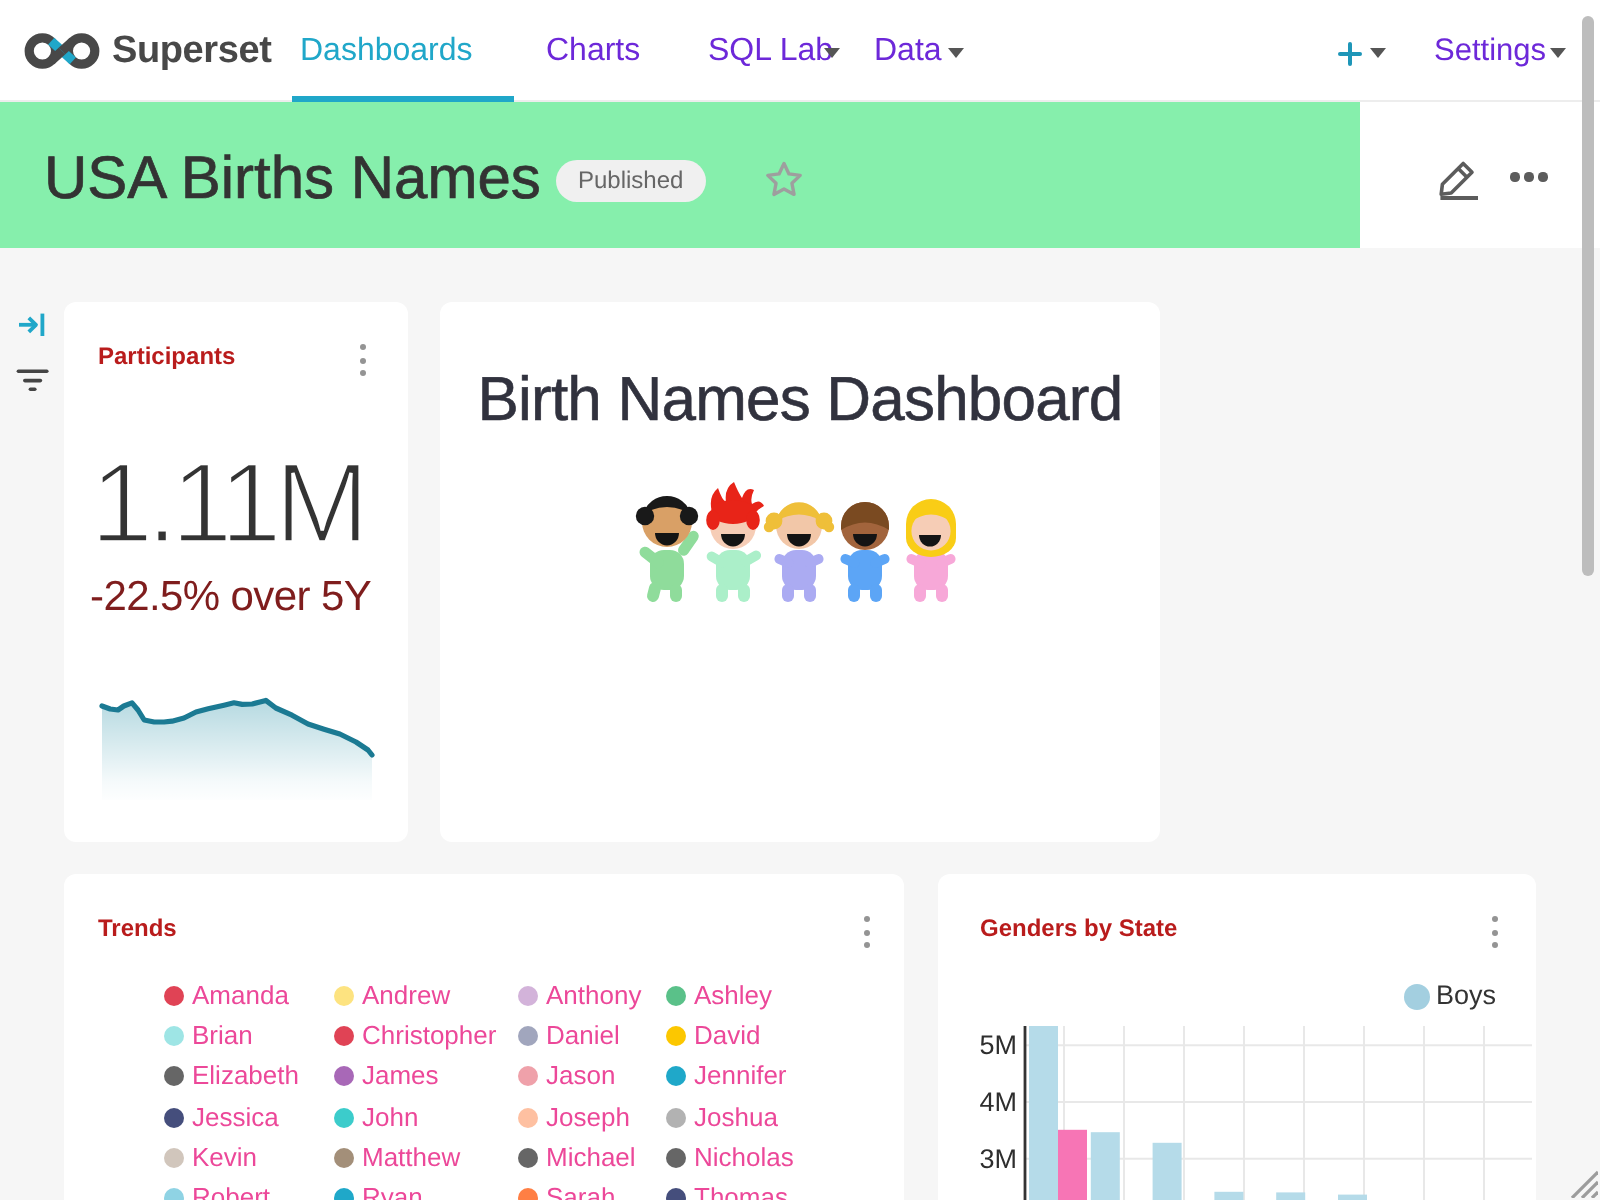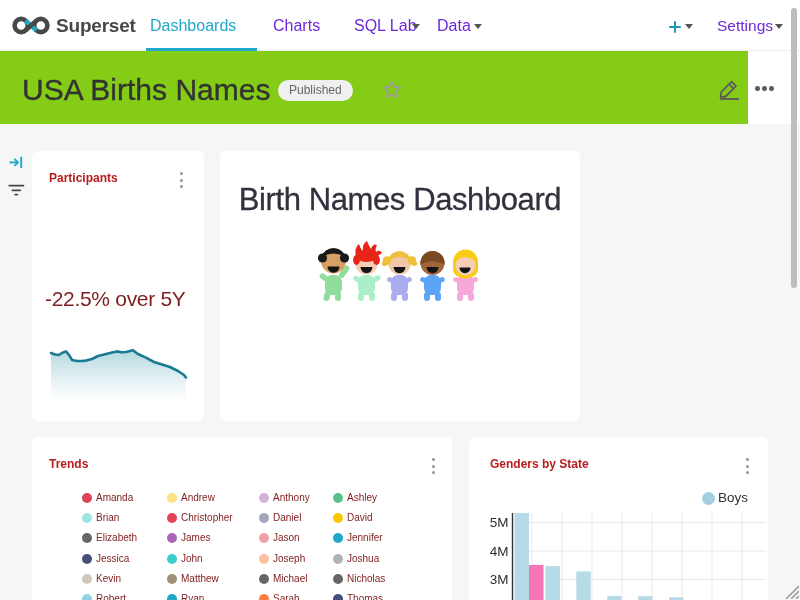--- a/index.html
+++ b/index.html
@@ -14,21 +14,21 @@
   .brand-text { left:56px; top:15px; font-size:19px; font-weight:bold; color:#484848; letter-spacing:-0.2px; }
   .nav-item { top:17px; font-size:16px; color:#6d28d9; }
   .nav-item.active { color:#20A7C9; }
   #nav-underline { left:146px; top:48px; width:111px; height:3px; background:#20A7C9; }
   .caret { width:0; height:0; border-left:4px solid transparent; border-right:4px solid transparent;
     border-top:5px solid #555; }
   .plus-h { background:#1E96B8; border-radius:1px; }
   .plus-v { background:#1E96B8; border-radius:1px; }
 
   
-  #page-header { left:0; top:51px; width:748px; height:73px; background:#84cc16;text-decoration:underline; }
+  #page-header { left:0; top:51px; width:680px; height:73px; background:#86efac;text-decoration:underline; }
   #dash-title { left:22px; top:23px; font-size:30px; line-height:32px; color:#333;
     -webkit-text-stroke:0.35px #333; }
   #published-badge { left:278px; top:29px; height:21px; line-height:21px; border-radius:11px;
     background:#F0F0F0; color:#666; font-size:12px; padding:0 11px; }
   .hdr-dot { width:4.6px; height:4.6px; border-radius:50%; background:#5C5C5C; top:35px; }
 
   
   #dashboard { left:0; top:124px; width:800px; height:476px; background:#F6F6F6; }
   .card { position:absolute; background:#fff; border-radius:6px; }
   .card-title { position:absolute; left:17px; top:20px; font-size:12px; font-weight:bold; color:#b91c1c; }
@@ -38,21 +38,21 @@
 
   #big-number { position:absolute; left:13px; top:73px; font-size:57px; letter-spacing:-3.6px;
     line-height:57px; color:#333; -webkit-text-stroke:1.7px #fff; }
   #big-number-sub { position:absolute; left:13px; top:136px; font-size:21px; color:#7f1d1d; letter-spacing:-0.3px; }
 
   #markdown-heading { position:absolute; left:0; top:34px; width:100%; text-align:center;
     font-size:31px; line-height:30px; letter-spacing:-0.4px; color:#31323E; -webkit-text-stroke:0.3px #31323E; }
 
   .legend-item { position:absolute; height:20px; }
   .legend-item .dot { position:absolute; left:0; top:5px; width:10px; height:10px; border-radius:50%; }
-  .legend-item .name { position:absolute; left:14px; top:0; font-size:10px; line-height:20px; color:#7f1d1d; }
+  .legend-item .name { position:absolute; left:14px; top:0; font-size:13px; line-height:20px; color:#ec4899; }
 
   #gbs-legend-dot { position:absolute; left:233px; top:55px; width:13px; height:13px; border-radius:50%; }
   #gbs-legend-label { position:absolute; left:249px; top:53px; font-size:13.5px; color:#333; }
 
   
   #scrollbar-thumb { left:791px; top:8px; width:6px; height:280px; border-radius:3px; background:#BDBDBD; z-index:9; }
 
   svg { display:block; }
 </style>
 </head>
@@ -131,20 +131,21 @@
       </g>
     </svg>
 
     <div class="card" style="left:32px; top:27px; width:172px; height:270px;">
       <div class="card-title">Participants</div>
       <div class="kebab" style="left:142px;">
           <i></i>
           <i></i>
           <i></i>
         </div>
+      <div id="big-number">1.11M</div>
       <div id="big-number-sub">-22.5% over 5Y</div>
       <svg id="sparkline-fill" class="abs" style="left:0; top:180px;" width="172" height="90" viewBox="0 0 172 90">
           <path d="M19.0 22.0 L23.1 23.5 L27.0 24.0 L29.9 22.0 L34.0 20.4 L37.0 24.0 L40.1 29.0 L45.1 30.0 L50.0 30.0 L54.0 29.6 L60.0 28.0 L66.0 25.0 L72.1 23.4 L80.0 21.6 L85.0 20.4 L89.1 21.2 L94.1 21.0 L98.0 20.0 L100.9 19.2 L105.9 23.0 L114.0 26.6 L122.0 31.0 L130.0 33.6 L137.9 36.0 L146.0 40.0 L152.0 44.0 L154.0 46.5 L154.0 69 L19.0 69 Z" fill="rgba(32,139,163,0.35)" stroke="none"></path>
         </svg>
       <div class="abs" style="left:12px; top:196px; width:150px; height:55px;
            background:linear-gradient(to bottom, rgba(255,255,255,0) 0%, rgba(255,255,255,0.88) 80%, #fff 100%);"></div>
       <svg id="sparkline-line" class="abs" style="left:0; top:180px;" width="172" height="90" viewBox="0 0 172 90">
           <path d="M19.0 22.0 L23.1 23.5 L27.0 24.0 L29.9 22.0 L34.0 20.4 L37.0 24.0 L40.1 29.0 L45.1 30.0 L50.0 30.0 L54.0 29.6 L60.0 28.0 L66.0 25.0 L72.1 23.4 L80.0 21.6 L85.0 20.4 L89.1 21.2 L94.1 21.0 L98.0 20.0 L100.9 19.2 L105.9 23.0 L114.0 26.6 L122.0 31.0 L130.0 33.6 L137.9 36.0 L146.0 40.0 L152.0 44.0 L154.0 46.5" fill="none" stroke="#1B7A93" stroke-width="2.6" stroke-linejoin="round" stroke-linecap="round"></path>
         </svg>
     </div>

